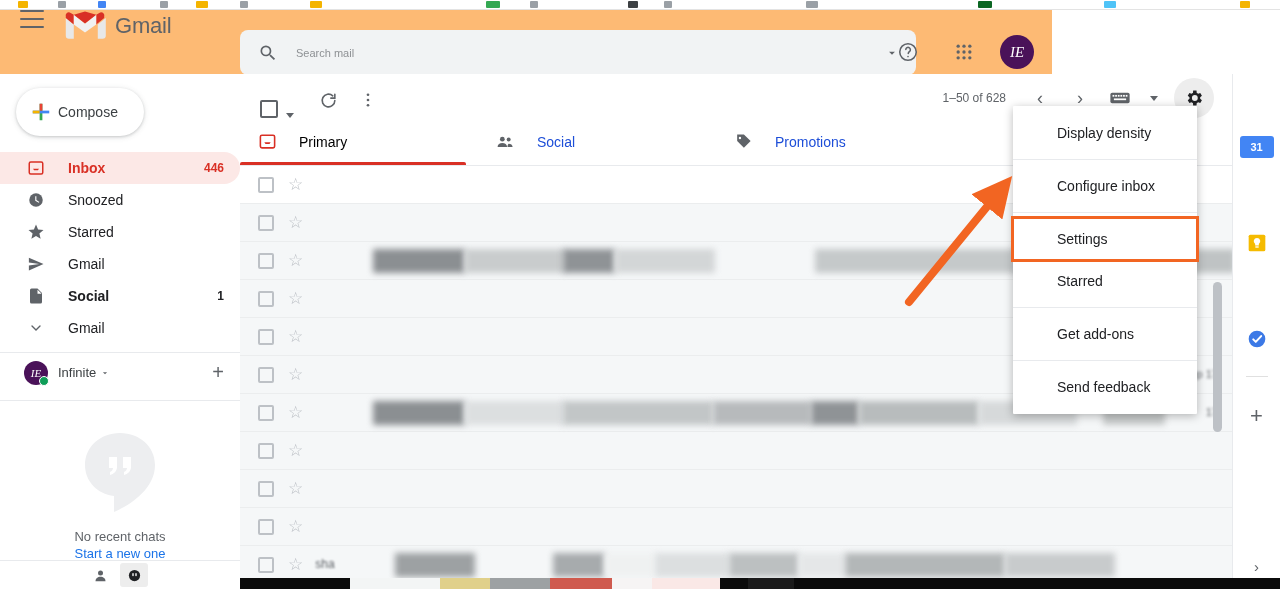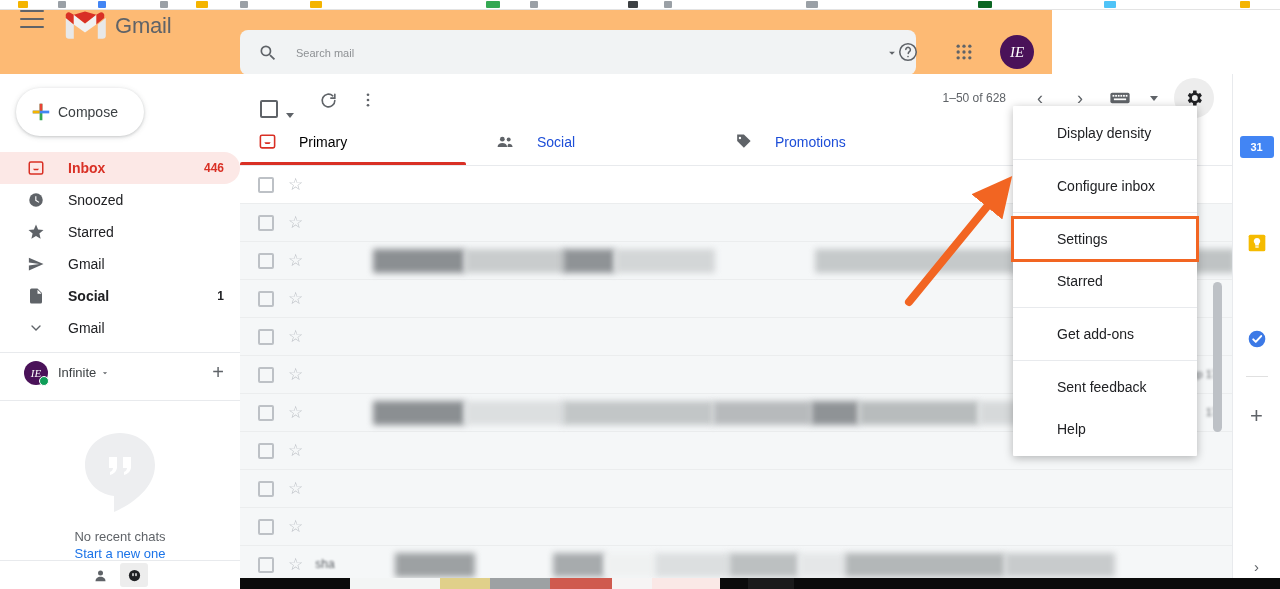--- a/index.html
+++ b/index.html
@@ -539,22 +539,21 @@
   <div class="menu">
     <div class="menu-item">Display density</div>
     <div class="menu-sep"></div>
     <div class="menu-item">Configure inbox</div>
     <div class="menu-sep"></div>
     <div class="menu-item menu-hl">Settings</div>
     <div class="menu-item">Starred</div>
     <div class="menu-sep"></div>
     <div class="menu-item">Get add-ons</div>
     <div class="menu-sep"></div>
-    <div class="menu-item">Sent feedback</div>
-    <div class="menu-item">Help</div>
+    <div class="menu-item">Send feedback</div>
   </div>
 
   <svg class="annot" width="130" height="145" viewBox="0 0 130 145">
     <defs>
       <marker id="ah" markerWidth="5" markerHeight="5" refX="2.4" refY="2.5" orient="auto">
         <path d="M0,0 L5,2.5 L0,5 z" fill="#f26522"></path>
       </marker>
     </defs>
     <line x1="14" y1="132" x2="104" y2="22" stroke="#f26522" stroke-width="8" stroke-linecap="round" marker-end="url(#ah)"></line>
   </svg>

